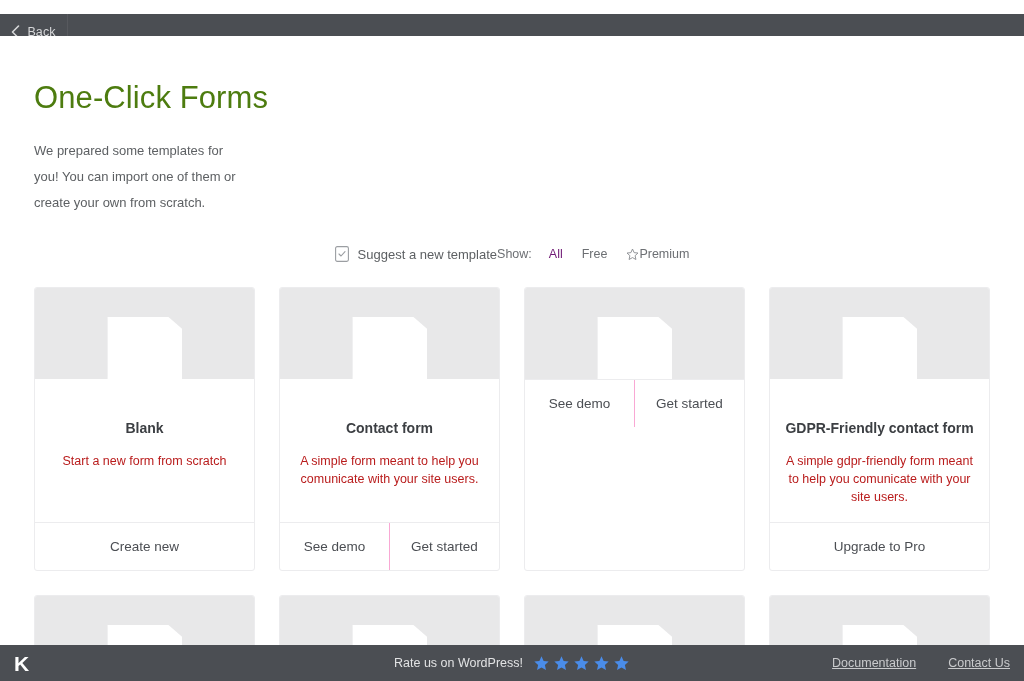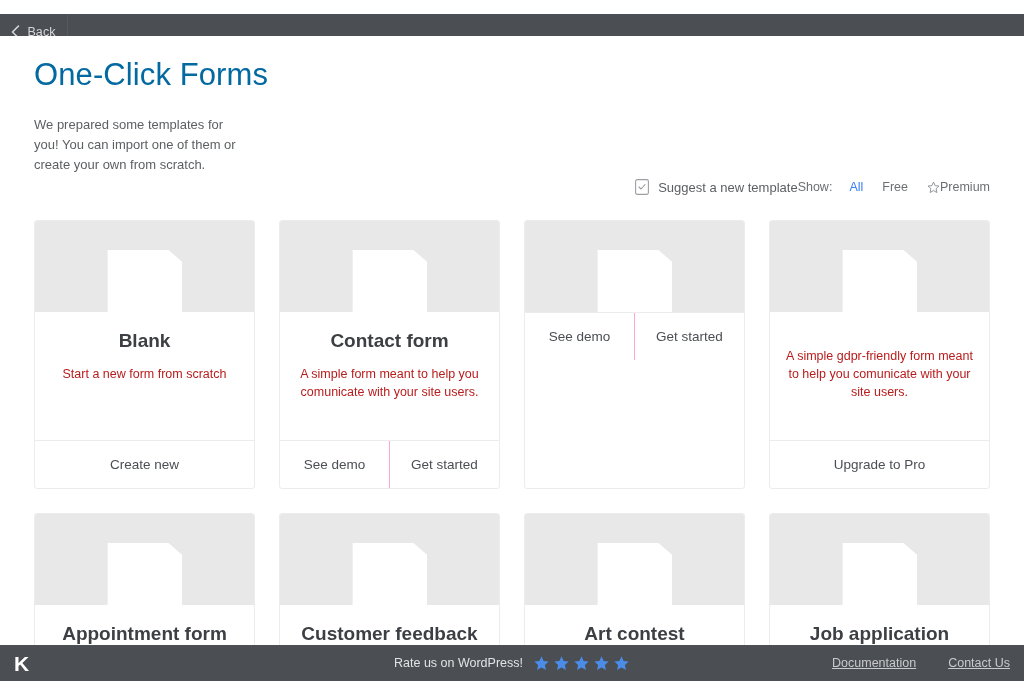--- a/index.html
+++ b/index.html
@@ -33,49 +33,50 @@
   
   .page {
     position: absolute; top: 36px; left: 0;
     width: 1024px; height: 645px;
     background: #ffffff;
     overflow: hidden;
   }
   .inner { padding: 0 34px; }
 
   .page-title {
-    font-size: 31px; font-weight: 400; color: #0369a1;
+    font-size: 31px; font-weight: 400; color: #4d7c0f;
     letter-spacing: .1px;
-    padding-top: 21px;
+    padding-top: 44px;
   }
   .page-desc {
     margin-top: 22px;
-    font-size: 13px; line-height: 20px; color: #5d6063;
+    font-size: 13px; line-height: 26px; color: #5d6063;
     width: 215px;
   }
 
   .toolbar {
+    margin-top: 26px;
     height: 24px;
-    display: flex; align-items: center; justify-content: flex-end;
+    display: flex; align-items: center; justify-content: center;
   }
   .suggest {
     display: flex; align-items: center; gap: 9px; cursor: pointer;
   }
   .suggest-icon { width: 14px; height: 16px; display: block; }
   .suggest-label { font-size: 13px; color: #5d6063; }
 
   .show-group {
     display: flex; align-items: center; gap: 0;
     font-size: 12.5px;
   }
   .show-label { color: #6c6f73; margin-right: 17px; }
   .filter {
     color: #6c6f73; cursor: pointer; margin-right: 19px;
   }
-  .filter.active { color: #3b82f6; }
+  .filter.active { color: #701a75; }
   .filter-premium {
     display: flex; align-items: center; 
     color: #6c6f73; cursor: pointer; margin-right: 0;
   }
   .star-outline { width: 13px; height: 13px; display: block; }
 
   
   .grid {
     margin-top: 21px;
     display: grid;
@@ -106,22 +107,23 @@
     clip-path: polygon(0 0, 82% 0, 100% 19%, 100% 100%, 0 100%);
     box-shadow: 0 0 4px rgba(0,0,0,.07);
   }
   .card-body {
     flex: 1;
     padding: 20px 14px 16px;
     text-align: center;
     min-height: 128px;
   }
   .card-title {
-    font-size: 19px; font-weight: 700; color: #3c3f43;
+    font-size: 14px; font-weight: 700; color: #3c3f43;
     line-height: 18px;
+    margin-top: 20px;
   }
   .card-desc {
     margin-top: 15px;
     font-size: 12.5px; line-height: 18px; color: #b91c1c;
   }
   .card-actions {
     border-top: 1px solid #ececee;
     display: flex; height: 48px;
   }
   .card-action {
@@ -248,20 +250,21 @@
           <div class="card-action">See demo</div>
           <div class="card-action">Get started</div>
         </div>
       </div>
 
       <div class="card">
         <div class="thumb">
           <div class="doc"></div>
         </div>
         <div class="card-body">
+          <div class="card-title">GDPR-Friendly contact form</div>
           <div class="card-desc">A simple gdpr-friendly form meant to help you comunicate with your site users.</div>
         </div>
         <div class="card-actions">
           <div class="card-action">Upgrade to Pro</div>
         </div>
       </div>
 
       <div class="card">
         <div class="thumb">
           <div class="doc"></div>

